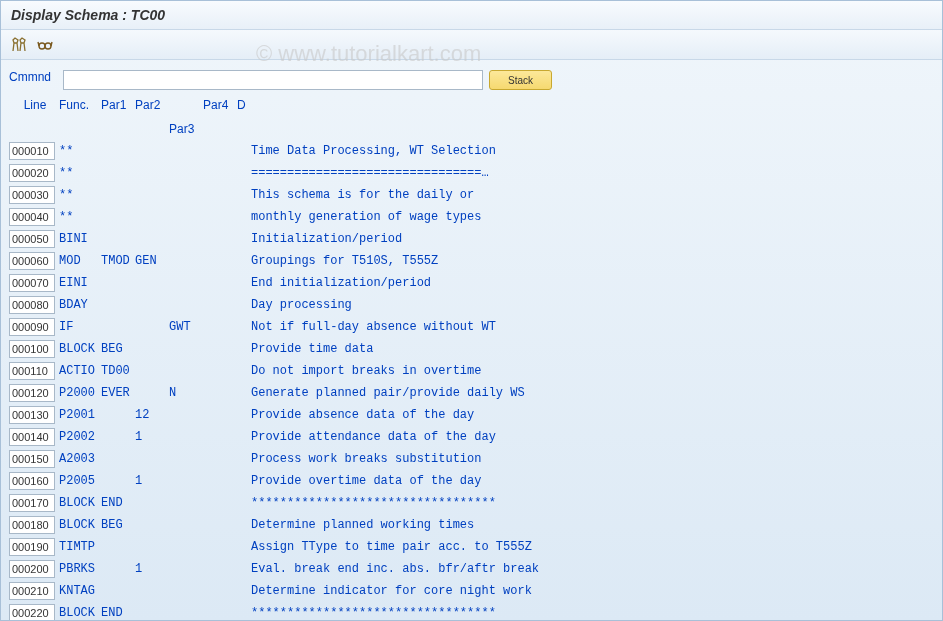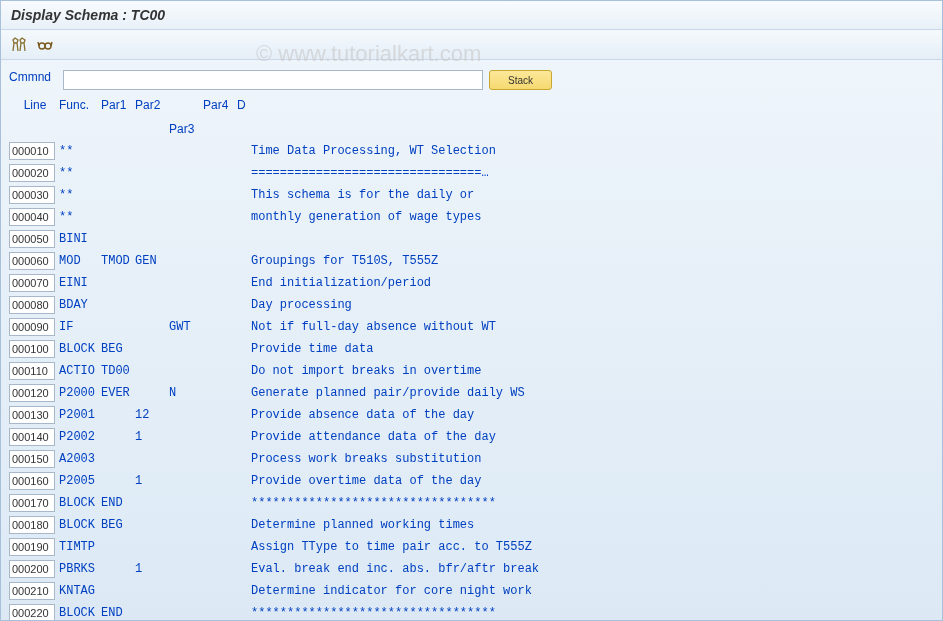--- a/index.html
+++ b/index.html
@@ -212,20 +212,21 @@
         <span class="data-cell c-text">monthly generation of wage types</span>
       </div>
       <div class="data-row">
         <input type="text" class="line-box" value="000050" style="">
         <span class="data-cell c-func">BINI</span>
         <span class="data-cell c-par1"></span>
         <span class="data-cell c-par2"></span>
         <span class="data-cell c-par3"></span>
         <span class="data-cell c-par4"></span>
         <span class="data-cell c-d"></span>
+        <span class="data-cell c-text">Initialization/period</span>
       </div>
       <div class="data-row">
         <input type="text" class="line-box" value="000060" style="">
         <span class="data-cell c-func">MOD</span>
         <span class="data-cell c-par1">TMOD</span>
         <span class="data-cell c-par2">GEN</span>
         <span class="data-cell c-par3"></span>
         <span class="data-cell c-par4"></span>
         <span class="data-cell c-d"></span>
         <span class="data-cell c-text">Groupings for T510S, T555Z</span>

